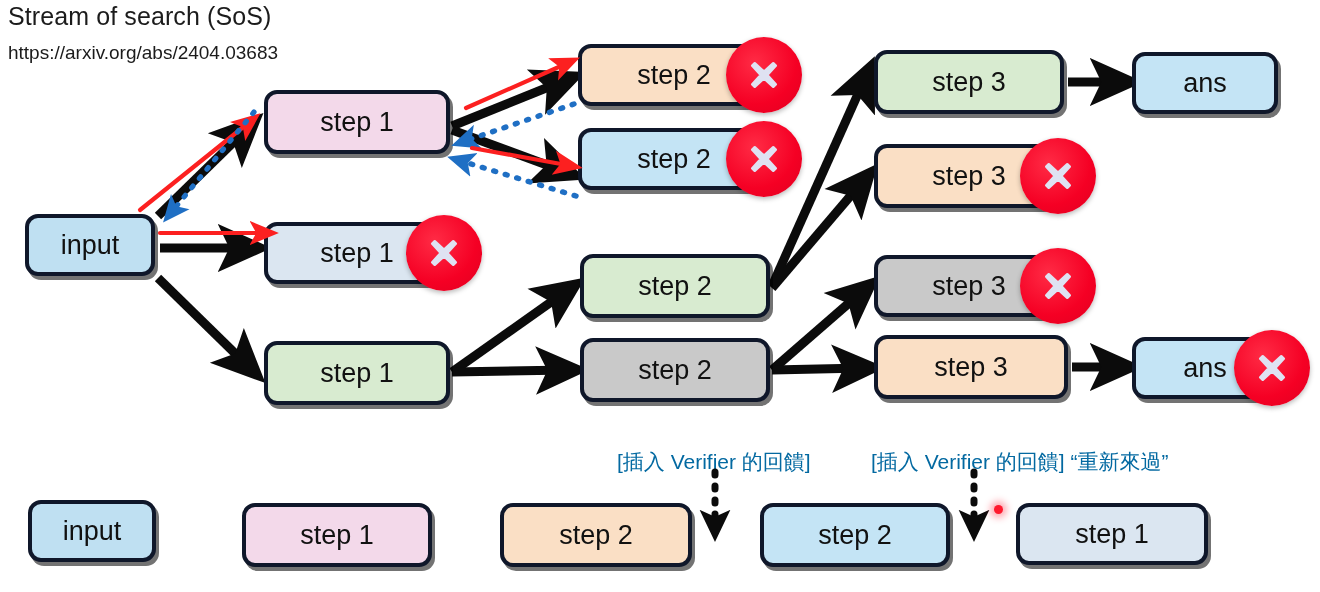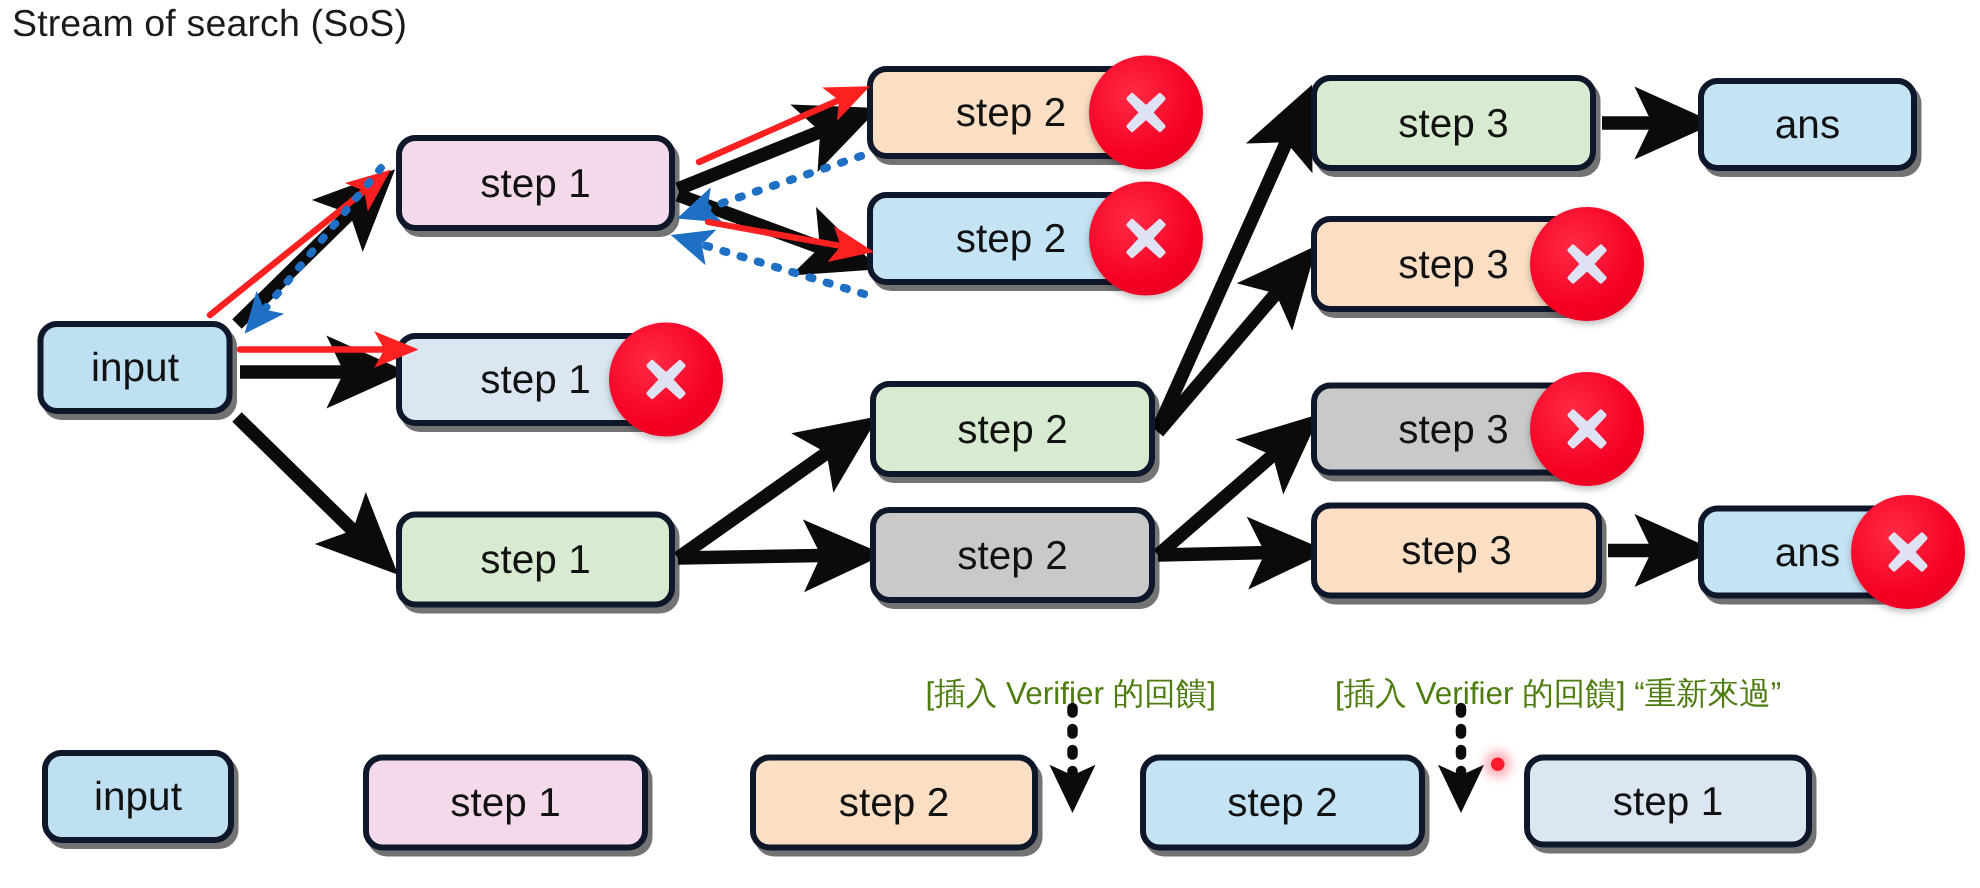--- a/index.html
+++ b/index.html
@@ -39,34 +39,35 @@
     box-shadow:0 2px 5px rgba(0,0,0,.28);
   }
   .xbadge svg{display:block;}
 
   
   #edges{position:absolute;left:0;top:0;width:1320px;height:592px;z-index:3;pointer-events:none;}
   #edges-top{position:absolute;left:0;top:0;width:1320px;height:592px;z-index:7;pointer-events:none;}
 
   
   .legend-note{
-    position:absolute;font-size:21px;color:#4d7c0f;white-space:nowrap;
+    position:absolute;font-size:21px;color:#0369a1;white-space:nowrap;
   }
   .reddot{
     position:absolute;width:9px;height:9px;border-radius:50%;
     background:#ff1a2e;box-shadow:0 0 7px 4px rgba(255,40,60,.40);
     z-index:8;
   }
 </style>
 </head>
 <body>
 
 <div id="stage">
 
   <div class="title">Stream of search (SoS)</div>
+  <div class="url">https://arxiv.org/abs/2404.03683</div>
 
   <svg id="edges" viewBox="0 0 1320 592">
     <defs>
       <marker id="ahB" markerWidth="6" markerHeight="6" refX="3.6" refY="3" orient="auto">
         <path d="M0,0.3 L6,3 L0,5.7 L1.3,3 Z" fill="#0b0b0b"></path>
       </marker>
       <marker id="ahR" markerWidth="7" markerHeight="7" refX="4.4" refY="3.5" orient="auto">
         <path d="M0,0.6 L7,3.5 L0,6.4 L1.6,3.5 Z" fill="#fc2020"></path>
       </marker>
       <marker id="ahBL" markerWidth="5.2" markerHeight="5.2" refX="3.1" refY="2.6" orient="auto">
@@ -195,21 +196,21 @@
 
       <path d="M576,196 L458,160" stroke="#1f6fc4" stroke-width="5.4" stroke-dasharray="2 10" marker-end="url(#ahBL)"></path>
 
       <path d="M715,472 L715,528" stroke="#0b0b0b" stroke-width="7" stroke-dasharray="3 11" marker-end="url(#ahDot)"></path>
       <path d="M974,472 L974,528" stroke="#0b0b0b" stroke-width="7" stroke-dasharray="3 11" marker-end="url(#ahDot)"></path>
     </g>
   </svg>
 
   <div id="annotation-layer">
       <div class="legend-note" style="left: 617px; top: 448px;">[插入 Verifier 的回饋]</div>
-      <div class="legend-note" style="left: 890px; top: 448px; text-align: right;">[插入 Verifier 的回饋] “重新來過”</div>
+      <div class="legend-note" style="left: 871px; top: 448px; text-align: right;">[插入 Verifier 的回饋] “重新來過”</div>
     </div>
   <div id="legend-layer">
       <div class="node" style="left: 28px; top: 500px; width: 128px; height: 62px; background: rgb(191, 224, 242);">
         <span>input</span>
       </div>
       <div class="node" style="left: 242px; top: 503px; width: 190px; height: 64px; background: rgb(243, 217, 234);">
         <span>step 1</span>
       </div>
       <div class="node" style="left: 500px; top: 503px; width: 192px; height: 64px; background: rgb(250, 223, 197);">
         <span>step 2</span>

